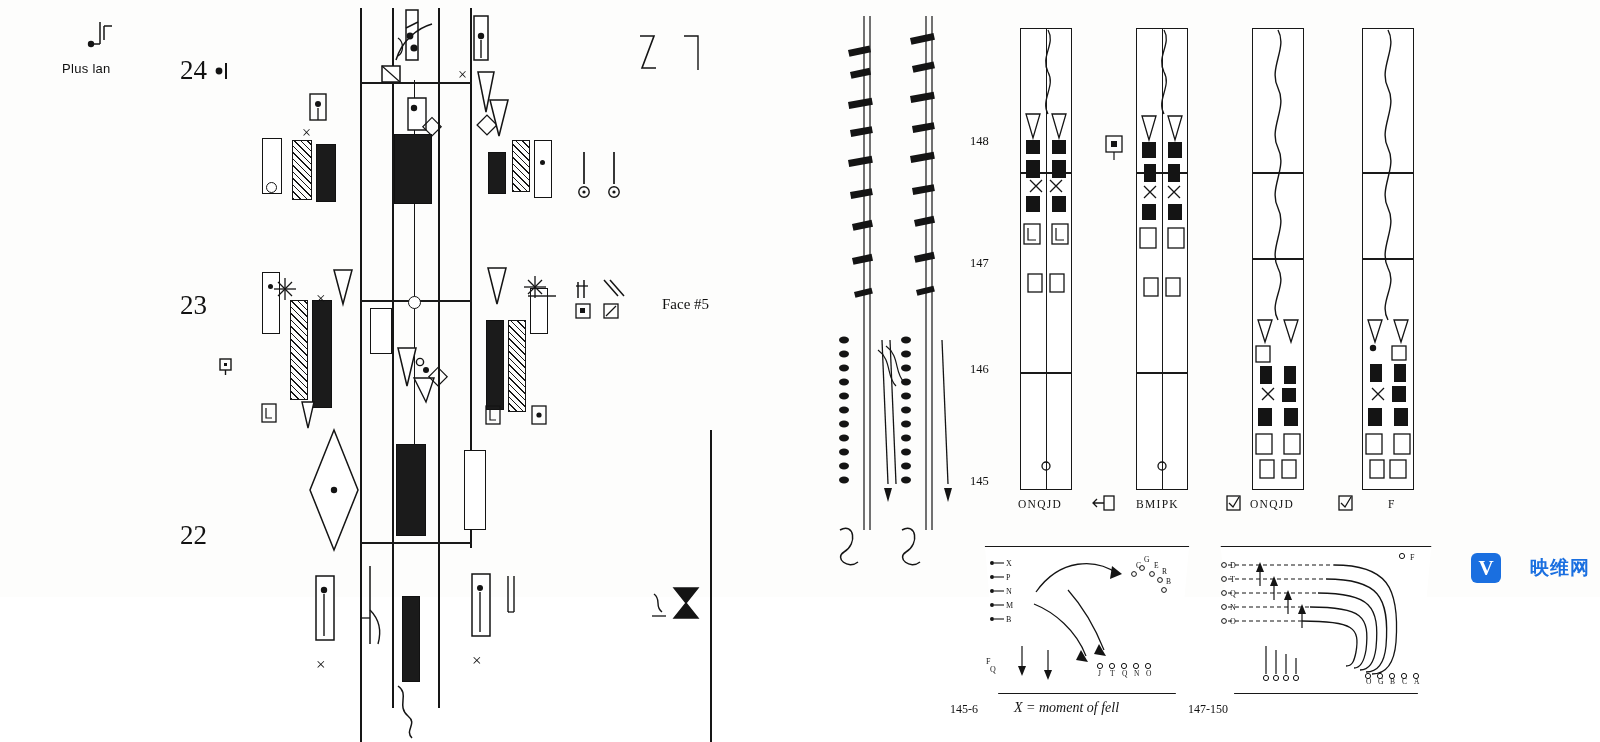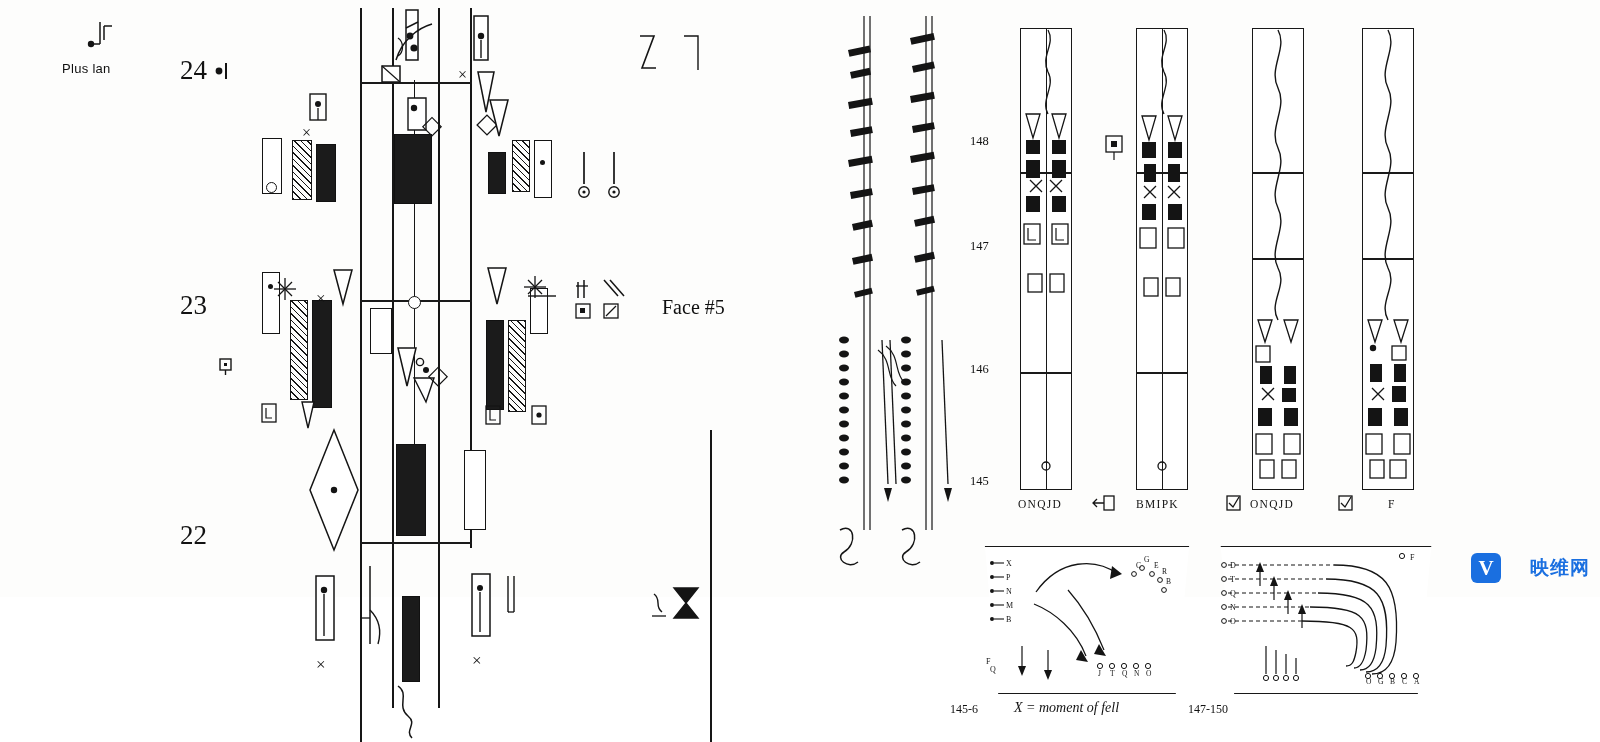--- a/index.html
+++ b/index.html
@@ -41,21 +41,21 @@
   .plus-lan {
     font-size: 13px;
     letter-spacing: .3px;
   }
   .beat-num {
     font-size: 27px;
     font-family: Liberation Serif, serif;
     color: #121212;
   }
   .face5 {
-    font-size: 20px;
+    font-size: 15px;
     font-family: "Liberation Serif", serif;
   }
 
   
   .staff-line { position: absolute; background: #161616; width: 1.6px; }
 
   
   .box {
     position: absolute;
     border: 1.4px solid #141414;
@@ -448,21 +448,21 @@
         <path d="M10 520 C24 512 28 534 14 542 C4 548 18 560 28 552"></path>
         <path d="M72 520 C86 512 90 534 76 542 C66 548 80 560 90 552"></path>
       </g>
       <g stroke="#141414" stroke-width="1.2" fill="none">
         <path d="M48 340 C62 350 56 366 66 376"></path>
         <path d="M56 336 C70 346 64 362 74 372"></path>
       </g>
     </svg>
 
     <div class="bar-num" style="left:170px; top:134px;">148</div>
-    <div class="bar-num" style="left:170px; top:239px;">147</div>
+    <div class="bar-num" style="left:170px; top:256px;">147</div>
     <div class="bar-num" style="left:170px; top:362px;">146</div>
     <div class="bar-num" style="left:170px; top:474px;">145</div>
 
     <div class="col-frame" style="left:220px; top:28px; width:52px; height:462px;"></div>
     <div class="col-mid" style="left:246px; top:28px; height:462px;"></div>
     <div class="hline" style="left:220px; top:172px; width:52px;"></div>
     <div class="hline" style="left:220px; top:372px; width:52px;"></div>
     <svg class="abs" style="left:222px; top:28px;" width="50" height="460">
       <path d="M26 2 C34 16 18 28 26 44 C34 58 18 72 26 86" fill="none" stroke="#141414" stroke-width="1.3"></path>
       <g>

